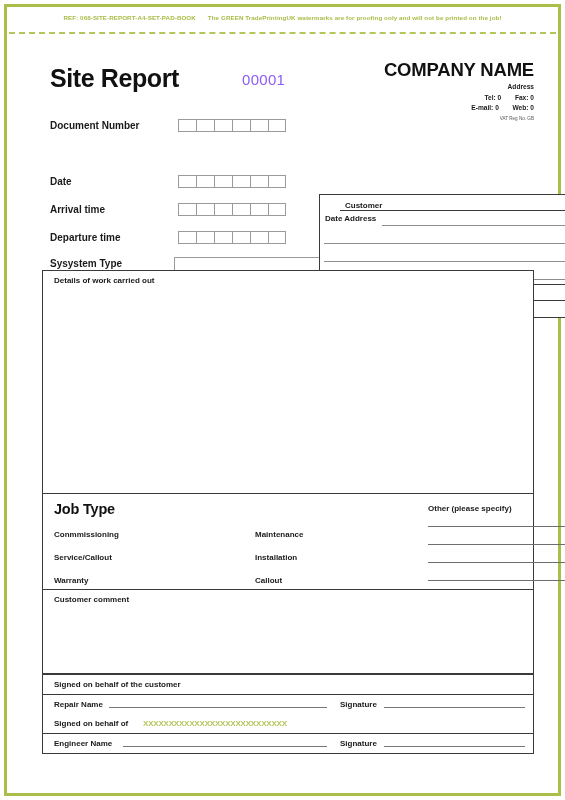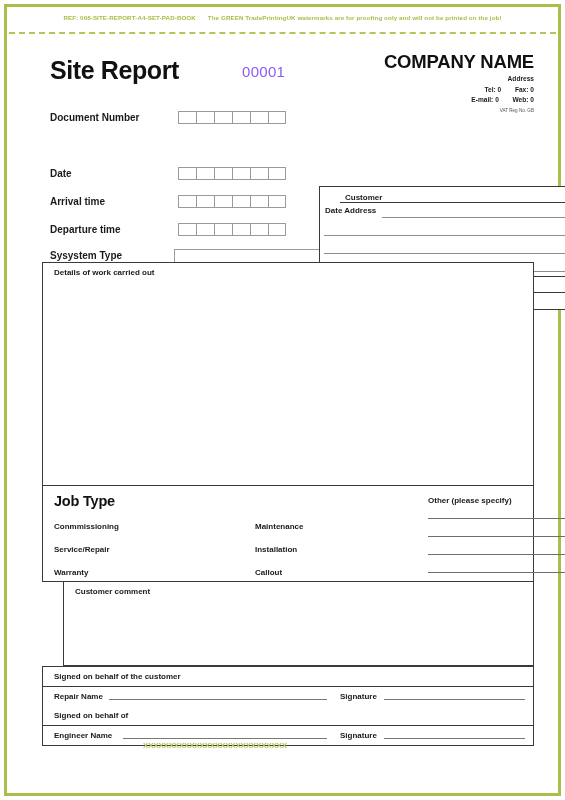--- a/index.html
+++ b/index.html
@@ -56,21 +56,21 @@
     top: 32px;
     width: 547px;
     height: 0;
     border-top: 2px dashed #b3c65a;
   }
 
   
   .doc {
     position: absolute;
     left: 14px;
-    top: 44px;
+    top: 52px;
     width: 492px;
     height: 740px;
     padding-left: 28px;
   }
 
   
   .hdr {
     position: relative;
     height: 62px;
   }
@@ -278,21 +278,20 @@
   .other-rule.o4 { top: 86px; }
 
   
   .comment-box {
     position: relative;
     height: 84px;
     border: 1px solid #3a3a3a;
     border-top: none;
     box-sizing: border-box;
     background: #ffffff;
-    margin-left: 21px;
   }
   .comment-label {
     position: absolute;
     left: 11px;
     top: 5px;
     font-size: 8px;
     font-weight: bold;
     color: #1a1a1a;
   }
   .watermark {
@@ -468,21 +467,21 @@
     </div>
 
     <div class="details-box">
       <span class="details-label">Details of work carried out</span>
     </div>
 
     <div class="jobtype-box">
       <div class="jobtype-title">Job Type</div>
 
       <div class="jt-item jt-col1 jt-r1">Conmmissioning</div>
-      <div class="jt-item jt-col1 jt-r2">Service/Repair</div>
+      <div class="jt-item jt-col1 jt-r2">Service/Callout</div>
       <div class="jt-item jt-col1 jt-r3">Warranty</div>
 
       <div class="jt-item jt-col2 jt-r1">Maintenance</div>
       <div class="jt-item jt-col2 jt-r2">Installation</div>
       <div class="jt-item jt-col2 jt-r3">Callout</div>
 
       <div class="other-label">Other (please specify)</div>
       <div class="other-rule o1"></div>
       <div class="other-rule o2"></div>
       <div class="other-rule o3"></div>
@@ -502,21 +501,21 @@
 
       <div class="sig-row topline">
         <span class="sig-lbl" style="left:11px; top:5px;">Repair Name</span>
         <div class="sig-rule" style="left:66px; width:218px; top:12px;"></div>
         <span class="sig-lbl" style="left:297px; top:5px;">Signature</span>
         <div class="sig-rule" style="left:341px; right:8px; top:12px;"></div>
       </div>
 
       <div class="sig-row">
         <span class="sig-lbl" style="left:11px; top:5px;">Signed on behalf of</span>
-        <span class="sig-x" style="left:100px; top:5px;margin-top:30px;">XXXXXXXXXXXXXXXXXXXXXXXXXXXX</span>
+        <span class="sig-x" style="left:100px; top:5px;">XXXXXXXXXXXXXXXXXXXXXXXXXXXX</span>
       </div>
 
       <div class="sig-row topline">
         <span class="sig-lbl" style="left:11px; top:5px;">Engineer Name</span>
         <div class="sig-rule" style="left:80px; width:204px; top:12px;"></div>
         <span class="sig-lbl" style="left:297px; top:5px;">Signature</span>
         <div class="sig-rule" style="left:341px; right:8px; top:12px;"></div>
       </div>
 
     </div>

